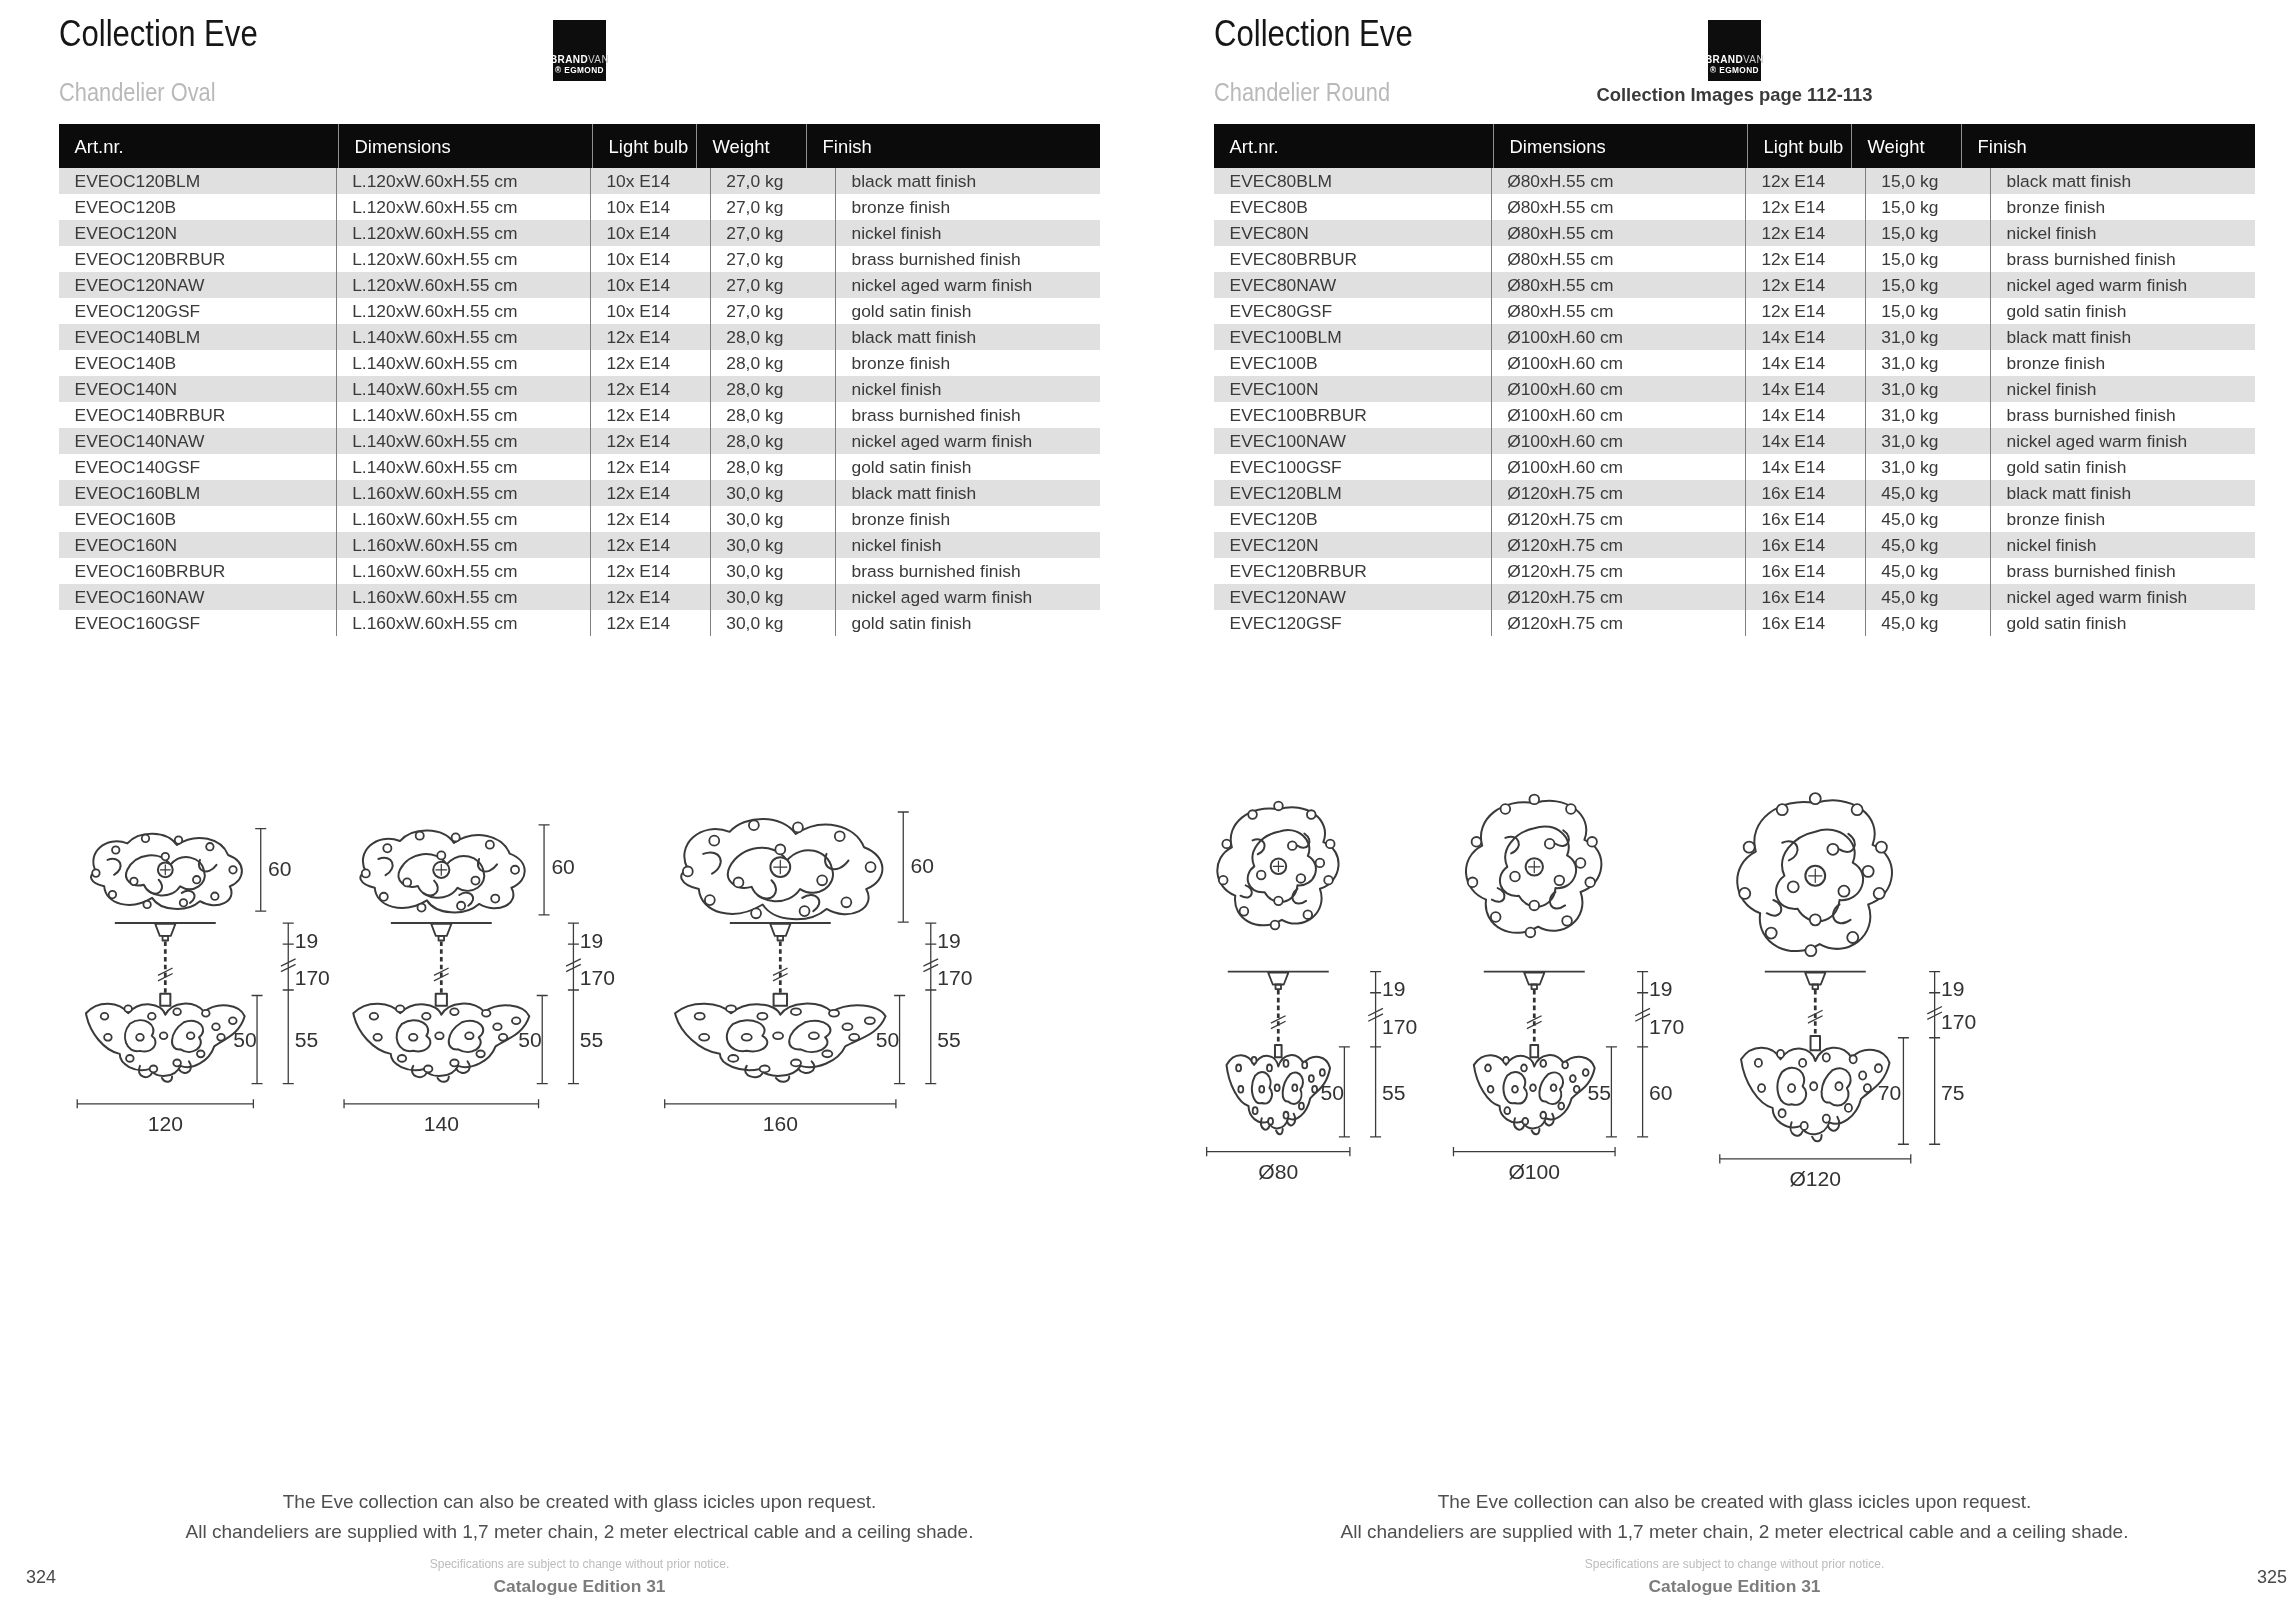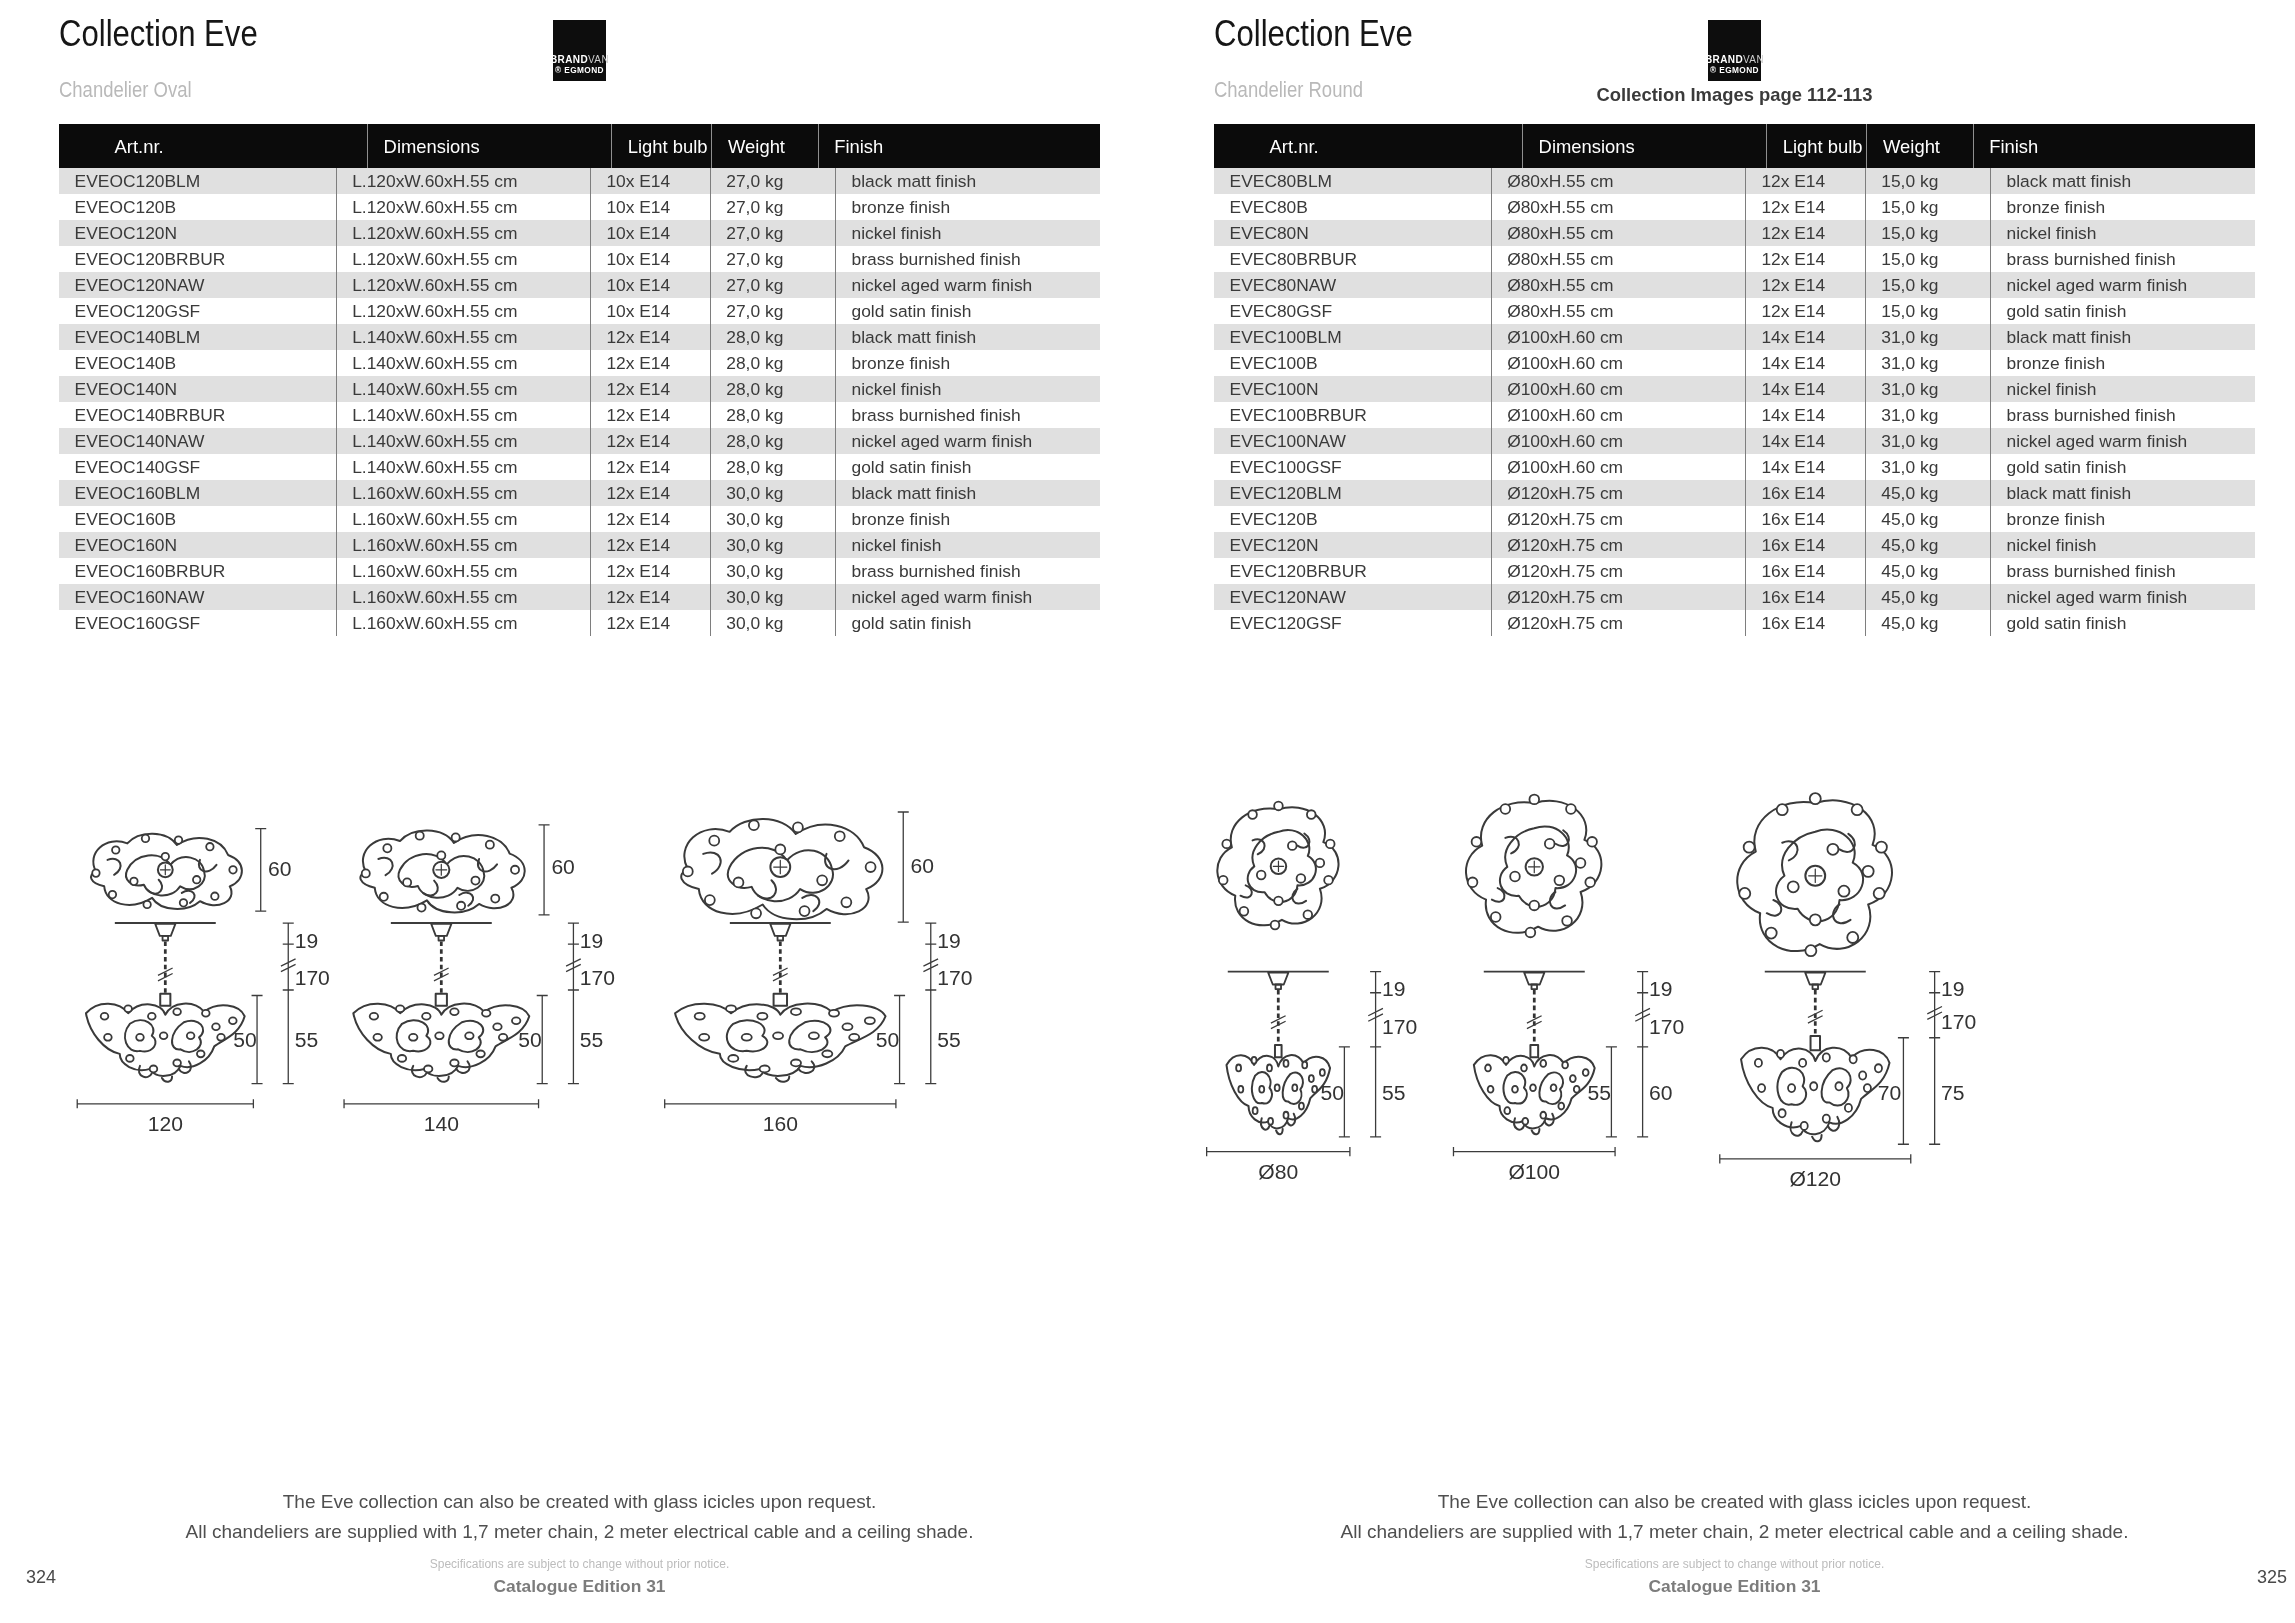--- a/index.html
+++ b/index.html
@@ -2,34 +2,34 @@
 <html style="font-size:14.7px"><head>
 <meta charset="utf-8">
 <style>
   html,body{margin:0;padding:0;background:#fff;}
   .canvas{position:relative;width:2296px;height:1624px;background:#fff;overflow:hidden;
           font-family:"Liberation Sans","DejaVu Sans",sans-serif;color:#3a3a3a;}
   .page{position:absolute;top:0;width:1141px;height:1624px;}
 
   .title{position:absolute;left:59px;top:13px;font-size:37px;font-weight:300;color:#161616;white-space:nowrap;}
   .title>span,.subtitle>span{display:inline-block;transform:scaleX(.84);transform-origin:left center;}
-  .subtitle{position:absolute;left:59px;top:77px;font-size:22px;font-weight:300;color:#b9b9b9;white-space:nowrap;}
+  .subtitle{position:absolute;left:59px;top:77px;font-size:26px;font-weight:300;color:#b9b9b9;white-space:nowrap;}
 
   .logo{position:absolute;left:553px;top:20px;width:53px;height:61px;background:#0d0d0d;color:#fff;
         display:flex;flex-direction:column;justify-content:flex-end;align-items:center;
         padding-bottom:6.4px;box-sizing:border-box;}
   .logo .l1{font-size:10px;font-weight:bold;letter-spacing:0.4px;line-height:9.2px;}
   .logo .l1 .van{font-weight:normal;color:#cfcfcf;}
   .logo .l2{font-size:8.3px;font-weight:bold;letter-spacing:0.4px;line-height:10px;}
 
   .images-note{position:absolute;left:59px;top:84px;width:1041px;text-align:center;
                font-size:18.4px;font-weight:bold;color:#3a3a3a;}
 
   .spec-table{position:absolute;left:59px;top:124px;width:1041px;font-size:17.4px;}
-  .t-head{display:flex;background:#0b0b0b;color:#fff;height:44px;line-height:46px;font-size:18.4px;padding-left:40px;}
+  .t-head{display:flex;background:#0b0b0b;color:#fff;height:44px;line-height:46px;font-size:18.4px;}
   .t-row{display:flex;height:26px;line-height:27px;gap:25px;}
   .t-body .t-row:nth-of-type(odd){background:#e0e0e0;}
   .c{box-sizing:border-box;padding-left:15.6px;overflow:hidden;white-space:nowrap;}
   .c1{width:279px}.c2{width:254px}.c3{width:104px}.c4{width:110px}.c5{width:294px}
   .t-head .c+.c{border-left:0.9px solid #8f8f8f;}
   .t-body .c+.c{border-left:0.9px solid #7e7e7e;}
 
   .dgm{position:absolute;}
   .art{fill:none;stroke:#3a3a3a;stroke-width:2;stroke-linecap:round;stroke-linejoin:round;}
   .bulb{fill:#fff;stroke:#3a3a3a;stroke-width:1.8;}

